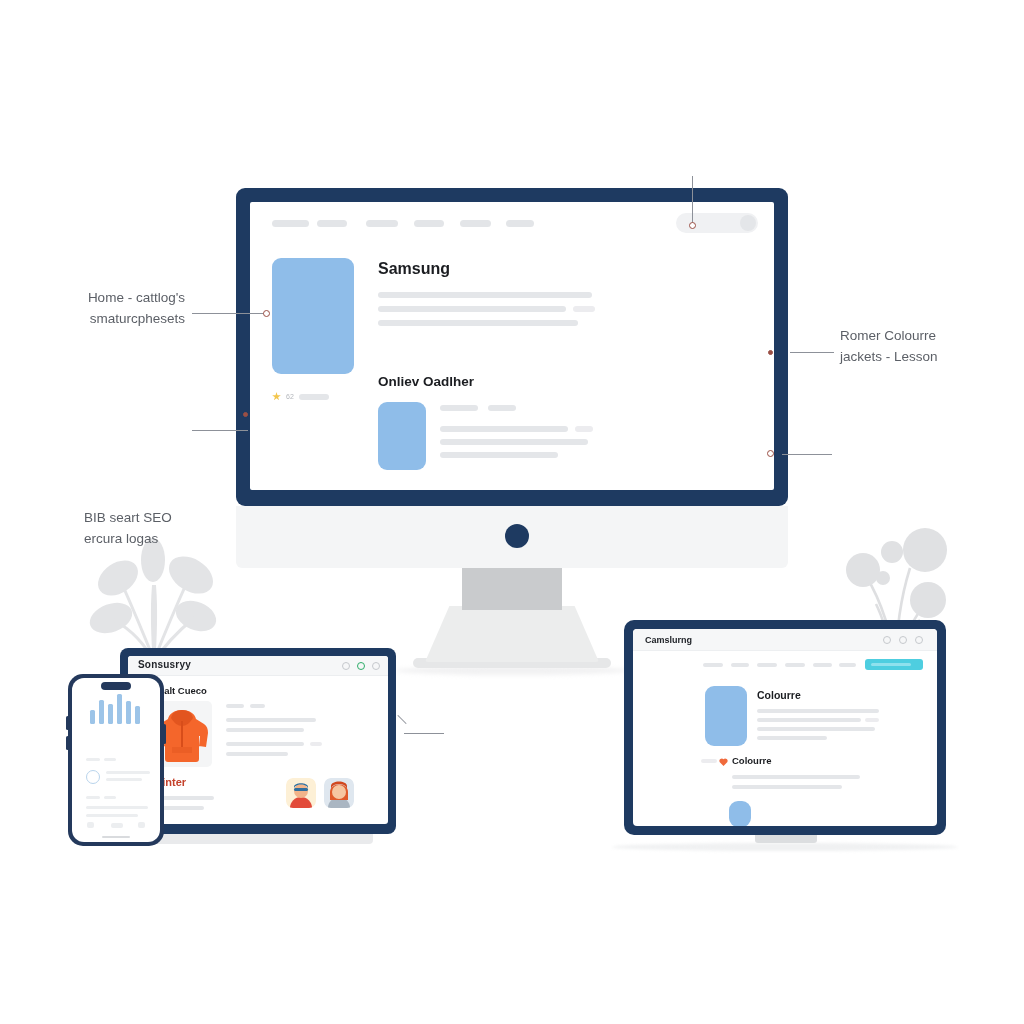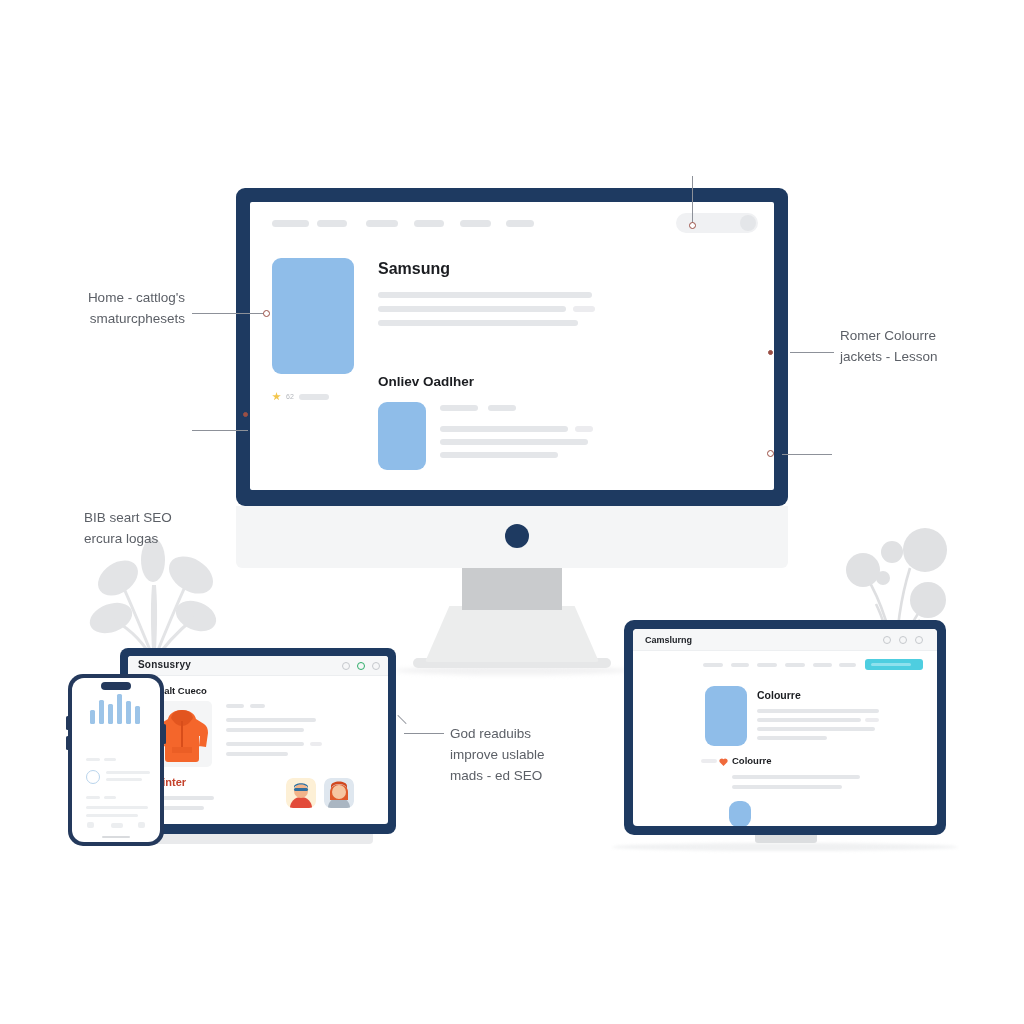--- a/index.html
+++ b/index.html
@@ -330,23 +330,20 @@
 ercura logas</div>
 
   <div class="anno left-al" style="left:840px; top:326px; width:160px;">Romer Colourre
 jackets - Lesson</div>
   <div class="leader h" style="left:790px; top:352px; width:44px;"></div>
   <div class="dot solid" style="left:768px; top:350px; width:5px; height:5px;"></div>
 
   <div class="leader h" style="left:782px; top:454px; width:50px;"></div>
   <div class="dot" style="left:767px; top:450px;"></div>
 
-  <div class="anno left-al" style="left:450px; top:724px; width:170px;">God readuibs
-improve uslable
-mads - ed SEO</div>
   <div class="leader h" style="left:404px; top:733px; width:40px;"></div>
   <div class="leader" style="left:396px; top:719px; width:12px; height:1px; transform:rotate(45deg);"></div>
 
   <div id="laptop-foot"></div>
   <div id="laptop">
     <div class="lap-bezel">
       <div class="lap-screen">
         <div class="lap-top"></div>
         <div class="lap-brand">Sonsusryy</div>
         <div class="lap-icons">

